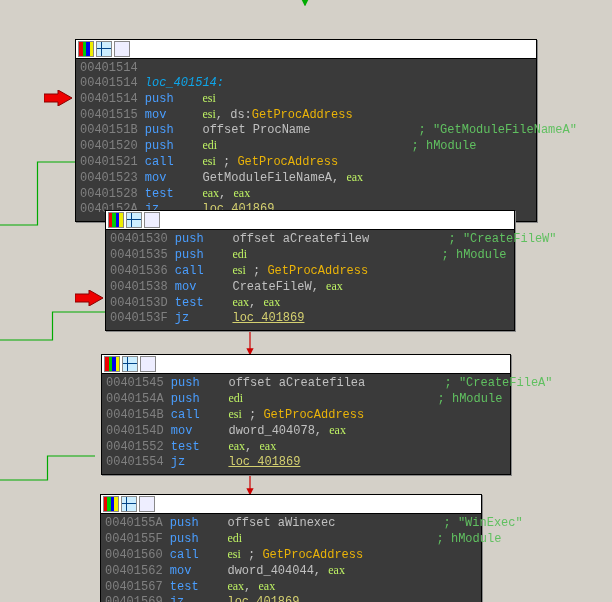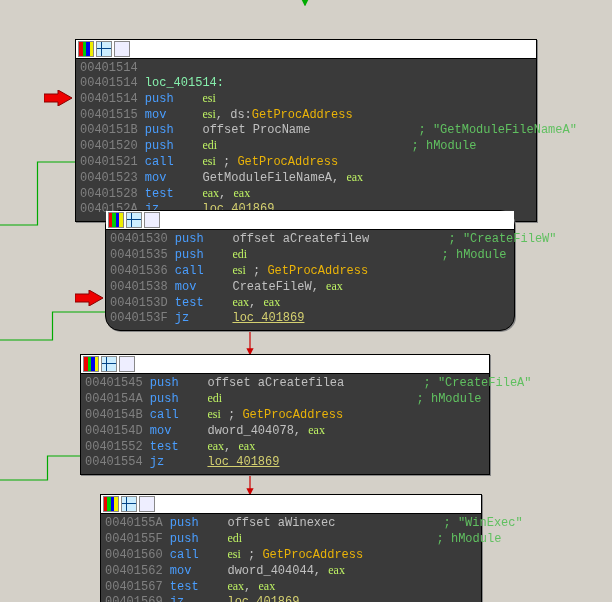--- a/index.html
+++ b/index.html
@@ -59,21 +59,21 @@
     padding: 2px 4px 4px 4px;
     line-height: 15px;
     white-space: pre;
     color: #c0c0c0;
   }
   .addr { color: #808080; }
   .mnem { color: #4a9eff; }
   .reg  { color: #bef264; font-family: Liberation Serif, serif; }
   .func { color: #eab308; }
   .tgt  { color: #d4d070; text-decoration: underline; }
-  .lbl  { color: #86efac; }
+  .lbl  { color: #0ea5e9; font-style: italic; }
   .comment { color: #60c060; }
   
   svg.edges {
     position: absolute;
     top: 0; left: 0;
     width: 612px; height: 602px;
     pointer-events: none;
   }
   .red-arrow {
     position: absolute;
@@ -106,29 +106,29 @@
   </svg>
   <div id="blocks-host">
       <div class="block" style="left: 75px; top: 1px; width: 460px; margin-top: 38px;">
         <div class="titlebar">
           <span class="tb-icon colors"></span>
           <span class="tb-icon grid"></span>
           <span class="tb-icon text"></span>
         </div>
         <div class="code"><div><span class="addr">00401514</span> </div><div><span class="addr">00401514</span> <span class="lbl">loc_401514:</span></div><div><span class="addr">00401514</span> <span class="mnem">push  </span>  <span><span class="reg">esi</span></span></div><div><span class="addr">00401515</span> <span class="mnem">mov   </span>  <span><span class="reg">esi</span><span>, ds:</span><span class="func">GetProcAddress</span></span></div><div><span class="addr">0040151B</span> <span class="mnem">push  </span>  <span><span>offset ProcName</span></span>               <span class="comment">; "GetModuleFileNameA"</span></div><div><span class="addr">00401520</span> <span class="mnem">push  </span>  <span><span class="reg">edi</span></span>                           <span class="comment">; hModule</span></div><div><span class="addr">00401521</span> <span class="mnem">call  </span>  <span><span class="reg">esi</span><span> ; </span><span class="func">GetProcAddress</span></span></div><div><span class="addr">00401523</span> <span class="mnem">mov   </span>  <span><span>GetModuleFileNameA, </span><span class="reg">eax</span></span></div><div><span class="addr">00401528</span> <span class="mnem">test  </span>  <span><span class="reg">eax</span><span>, </span><span class="reg">eax</span></span></div><div><span class="addr">0040152A</span> <span class="mnem">jz    </span>  <span><span class="tgt">loc_401869</span></span></div></div>
       </div>
-      <div class="block" style="left: 105px; top: 210px; width: 408px; border-radius: 15px;">
+      <div class="block" style="left: 105px; top: 210px; width: 408px;">
         <div class="titlebar">
           <span class="tb-icon colors"></span>
           <span class="tb-icon grid"></span>
           <span class="tb-icon text"></span>
         </div>
         <div class="code"><div><span class="addr">00401530</span> <span class="mnem">push  </span>  <span><span>offset aCreatefilew</span></span>           <span class="comment">; "CreateFileW"</span></div><div><span class="addr">00401535</span> <span class="mnem">push  </span>  <span><span class="reg">edi</span></span>                           <span class="comment">; hModule</span></div><div><span class="addr">00401536</span> <span class="mnem">call  </span>  <span><span class="reg">esi</span><span> ; </span><span class="func">GetProcAddress</span></span></div><div><span class="addr">00401538</span> <span class="mnem">mov   </span>  <span><span>CreateFileW, </span><span class="reg">eax</span></span></div><div><span class="addr">0040153D</span> <span class="mnem">test  </span>  <span><span class="reg">eax</span><span>, </span><span class="reg">eax</span></span></div><div><span class="addr">0040153F</span> <span class="mnem">jz    </span>  <span><span class="tgt">loc_401869</span></span></div></div>
       </div>
-      <div class="block" style="left: 80px; top: 354px; width: 408px;">
+      <div class="block" style="left: 101px; top: 354px; width: 408px;">
         <div class="titlebar">
           <span class="tb-icon colors"></span>
           <span class="tb-icon grid"></span>
           <span class="tb-icon text"></span>
         </div>
         <div class="code"><div><span class="addr">00401545</span> <span class="mnem">push  </span>  <span><span>offset aCreatefilea</span></span>           <span class="comment">; "CreateFileA"</span></div><div><span class="addr">0040154A</span> <span class="mnem">push  </span>  <span><span class="reg">edi</span></span>                           <span class="comment">; hModule</span></div><div><span class="addr">0040154B</span> <span class="mnem">call  </span>  <span><span class="reg">esi</span><span> ; </span><span class="func">GetProcAddress</span></span></div><div><span class="addr">0040154D</span> <span class="mnem">mov   </span>  <span><span>dword_404078, </span><span class="reg">eax</span></span></div><div><span class="addr">00401552</span> <span class="mnem">test  </span>  <span><span class="reg">eax</span><span>, </span><span class="reg">eax</span></span></div><div><span class="addr">00401554</span> <span class="mnem">jz    </span>  <span><span class="tgt">loc_401869</span></span></div></div>
       </div>
       <div class="block" style="left: 100px; top: 494px; width: 380px;">
         <div class="titlebar">
           <span class="tb-icon colors"></span>

